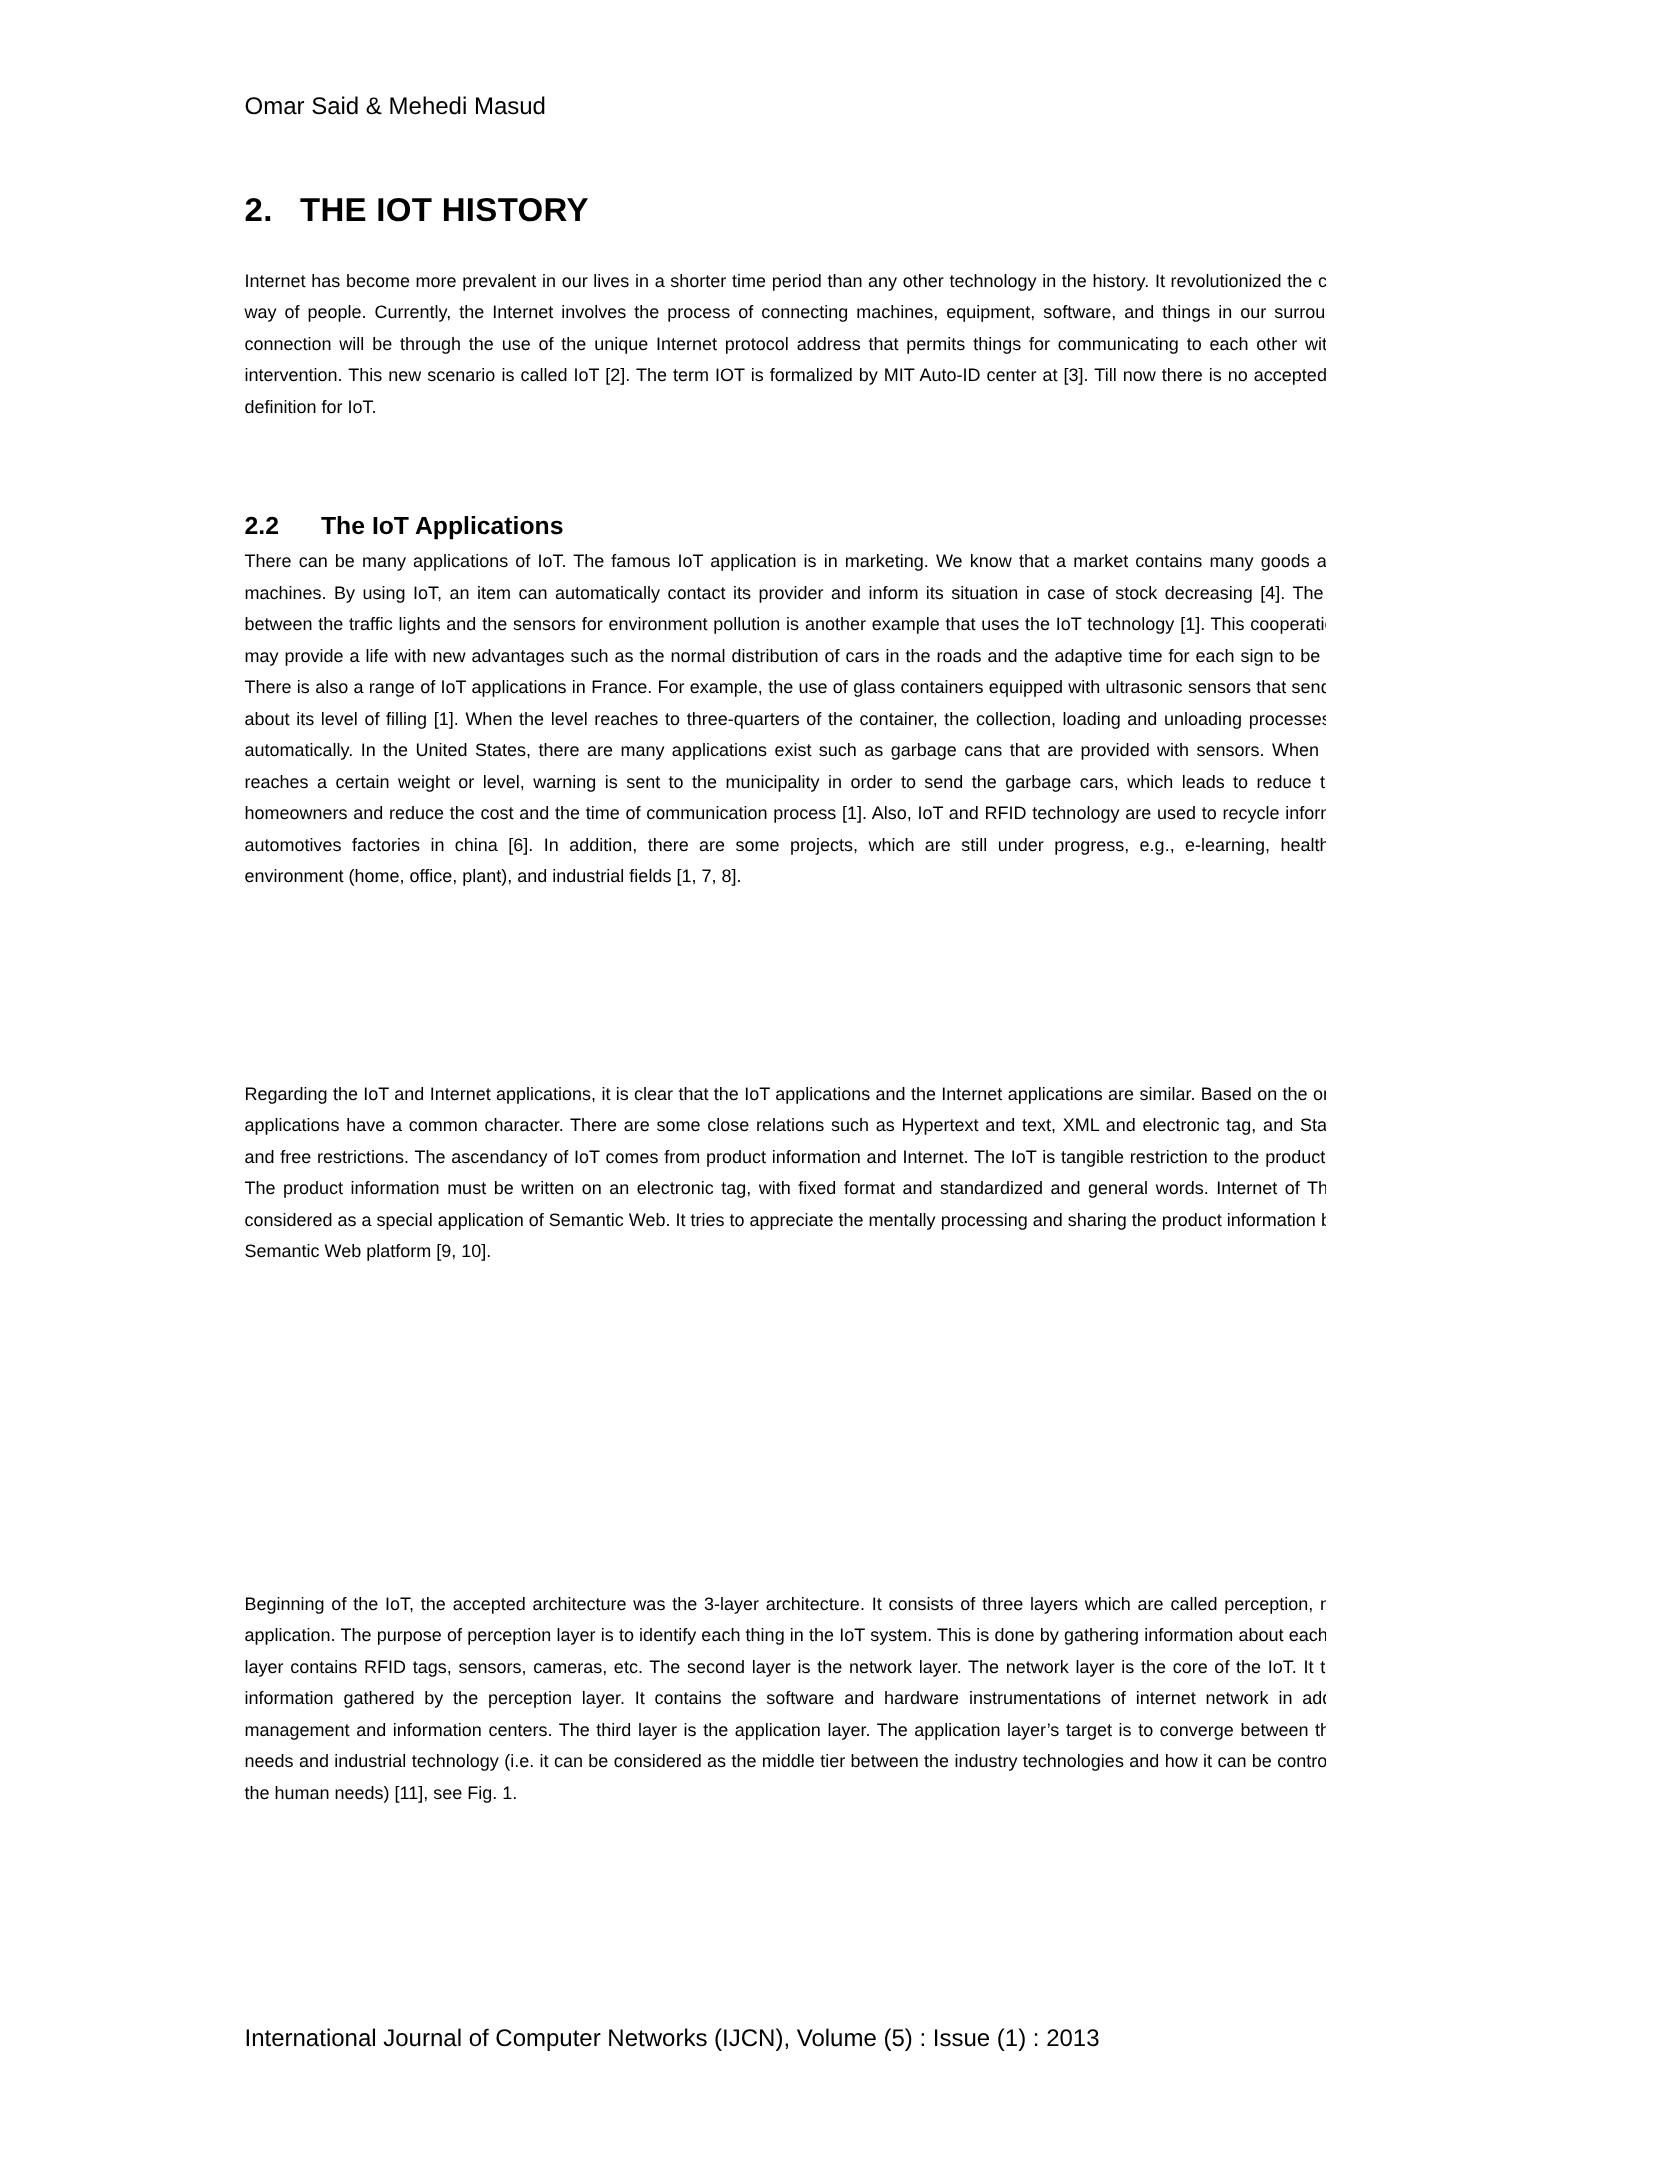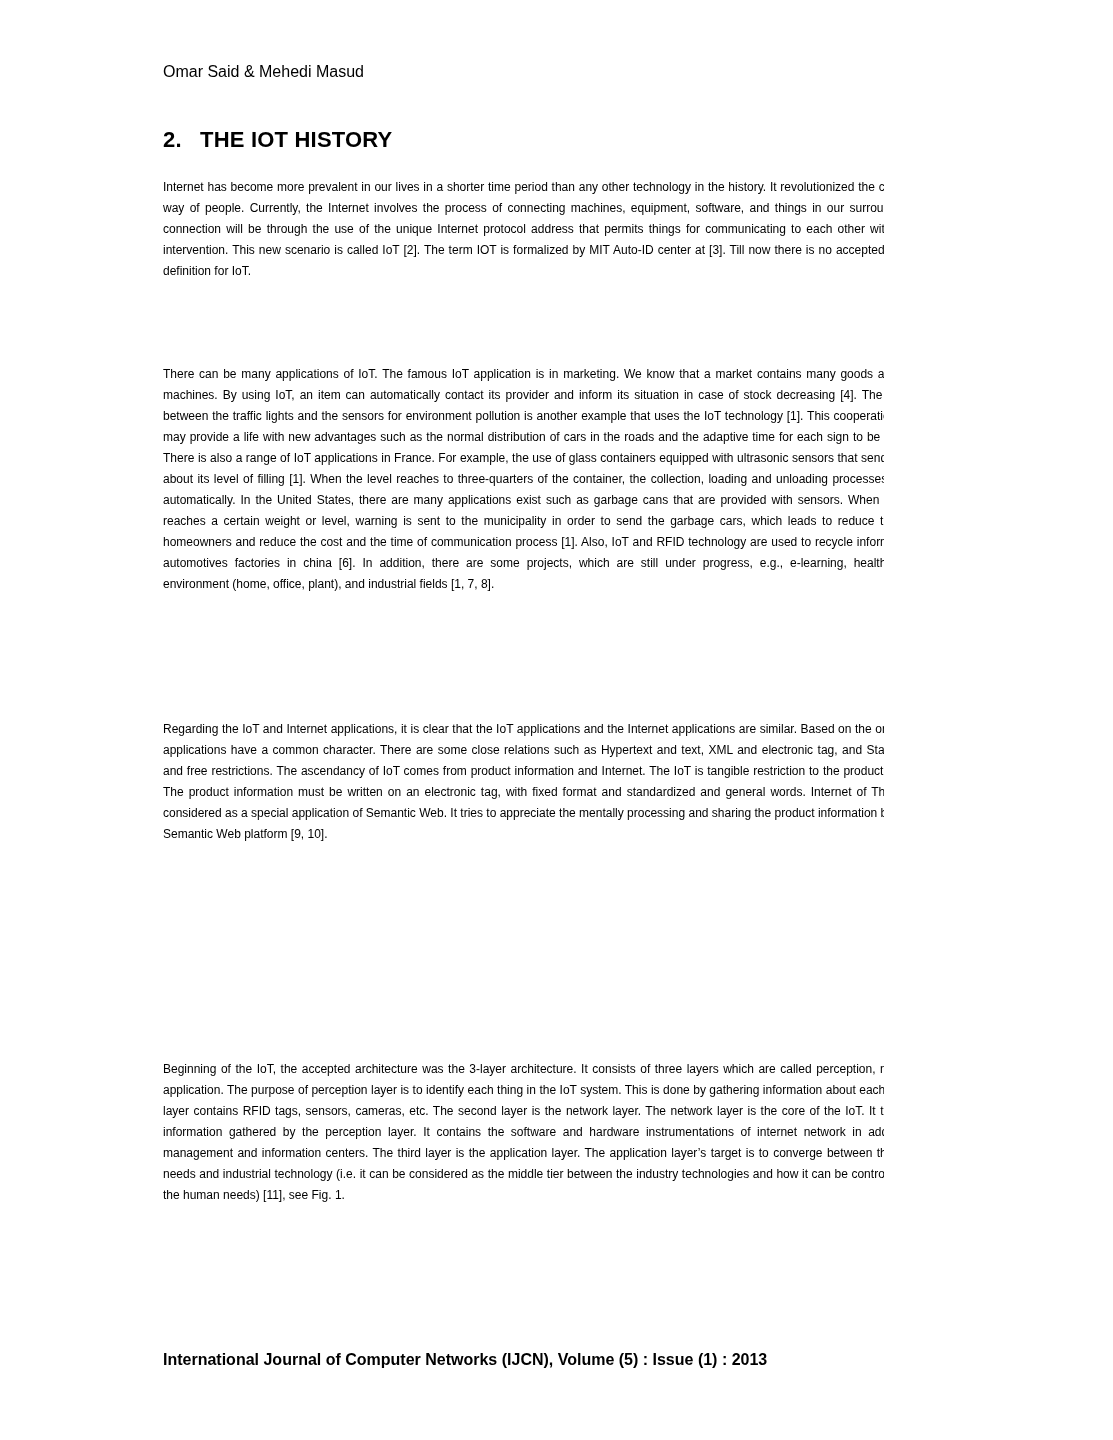--- a/index.html
+++ b/index.html
@@ -25,37 +25,39 @@
     text-align:justify;
     text-justify:inter-word;
   }
   .hl{background:#ffff00;}
   .hl-heading{display:inline-block;padding:2px 5px 3px 2px;margin-left:-2px;}
   .footer{
     display:flex;
     justify-content:space-between;
     align-items:baseline;
     font-size:16px;
-    font-weight:bold;
   }
 </style>
 </head>
 <body>
 
 <div class="page">
 
   <div class="abs running-head" style="top:63px;">Omar Said &amp; Mehedi Masud</div>
 
   <div class="abs h-major" style="top:127px;">
     <span class="num-major">2.</span><span>THE IOT HISTORY</span>
   </div>
 
 
   <div class="abs body-text" style="top:177px;">Internet has become more prevalent in our lives in a shorter time period than any other technology in the history. It revolutionized the communicate way of people. Currently, the Internet involves the process of connecting machines, equipment, software, and things in our surroundings. This connection will be through the use of the unique Internet protocol address that permits things for communicating to each other without human intervention. This new scenario is called IoT [2]. The term IOT is formalized by MIT Auto-ID center at [3]. Till now there is no accepted or standard definition for IoT.</div>
 
+  <div class="abs h-minor" style="top:342px;">
+    <span class="num-tab">2.2</span><span>The IoT Applications</span>
+  </div>
 
   <div class="abs body-text" style="top:364px;">There can be many applications of IoT. The famous IoT application is in marketing. We know that a market contains many goods and electrical machines. By using IoT, an item can automatically contact its provider and inform its situation in case of stock decreasing [4]. The cooperation between the traffic lights and the sensors for environment pollution is another example that uses the IoT technology [1]. This cooperation using IoT may provide a life with new advantages such as the normal distribution of cars in the roads and the adaptive time for each sign to be on or off [5]. There is also a range of IoT applications in France. For example, the use of glass containers equipped with ultrasonic sensors that send information about its level of filling [1]. When the level reaches to three-quarters of the container, the collection, loading and unloading processes are started automatically. In the United States, there are many applications exist such as garbage cans that are provided with sensors. When the garbage reaches a certain weight or level, warning is sent to the municipality in order to send the garbage cars, which leads to reduce the taxes on homeowners and reduce the cost and the time of communication process [1]. Also, IoT and RFID technology are used to recycle information about automotives factories in china [6]. In addition, there are some projects, which are still under progress, e.g., e-learning, healthcare, smart environment (home, office, plant), and industrial fields [1, 7, 8].</div>
 
   <div class="abs body-text" style="top:719px;">Regarding the IoT and Internet applications, it is clear that the IoT applications and the Internet applications are similar. Based on the ontology, both applications have a common character. There are some close relations such as Hypertext and text, XML and electronic tag, and Standardization and free restrictions. The ascendancy of IoT comes from product information and Internet. The IoT is tangible restriction to the product information. The product information must be written on an electronic tag, with fixed format and standardized and general words. Internet of Things can be considered as a special application of Semantic Web. It tries to appreciate the mentally processing and sharing the product information based on the Semantic Web platform [9, 10].</div>
 
 
 
 
   <div class="abs body-text" style="top:1059px;">Beginning of the IoT, the accepted architecture was the 3-layer architecture. It consists of three layers which are called perception, network, and application. The purpose of perception layer is to identify each thing in the IoT system. This is done by gathering information about each object. This layer contains RFID tags, sensors, cameras, etc. The second layer is the network layer. The network layer is the core of the IoT. It transmits the information gathered by the perception layer. It contains the software and hardware instrumentations of internet network in addition to the management and information centers. The third layer is the application layer. The application layer’s target is to converge between the IoT social needs and industrial technology (i.e. it can be considered as the middle tier between the industry technologies and how it can be controlled to cover the human needs) [11], see Fig. 1.</div>
 

